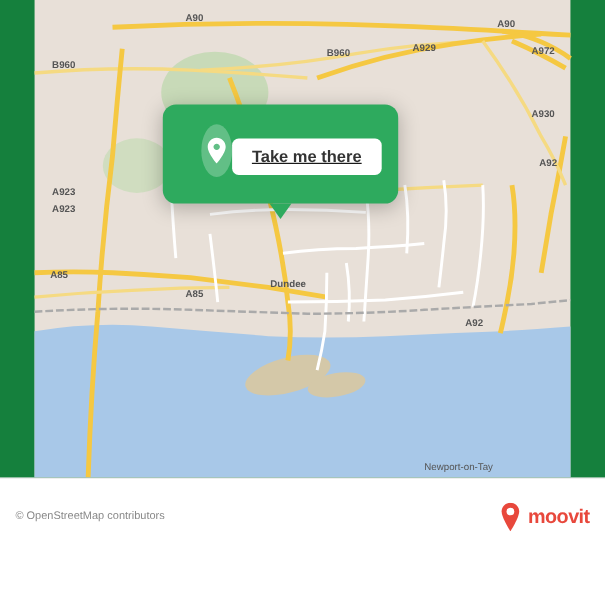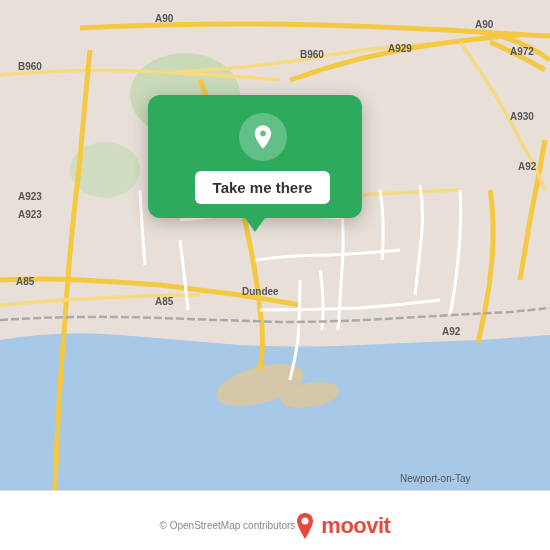--- a/index.html
+++ b/index.html
@@ -6,21 +6,21 @@
     body {
       width: 550px;
       height: 550px;
       overflow: hidden;
       font-family: Arial, sans-serif;
       position: relative;
     }
 
     #map-container {
       width: 550px;
-      height: 490px;
+      height: 434px;
       position: relative;
       overflow: hidden;
       background-color: #15803d;
     }
 
     
     #map-svg {
       position: absolute;
       top: 0; left: 0;
       width: 100%; height: 100%;
@@ -28,25 +28,26 @@
 
     
     #popup-card {
       position: absolute;
       top: 95px;
       left: 148px;
       width: 214px;
       background-color: #2eaa5e;
       border-radius: 12px;
       display: flex;
-      flex-direction: column;
+      flex-direction: row;
       align-items: center;
       padding: 18px 20px 14px 35px;
       box-shadow: 0 4px 18px rgba(0,0,0,0.25);
       z-index: 10;
+      text-decoration: underline;
     }
 
     #popup-card::after {
       content: '';
       position: absolute;
       bottom: -14px;
       left: 50%;
       transform: translateX(-50%);
       border-left: 10px solid transparent;
       border-right: 10px solid transparent;
@@ -76,21 +77,21 @@
       white-space: nowrap;
     }
 
     #bottom-bar {
       width: 550px;
       height: 70px;
       background: white;
       border-top: 1px solid #ddd;
       display: flex;
       align-items: center;
-      justify-content: center;
+      justify-content: space-between;
       padding: 0 14px;
     }
 
     #bottom-left {
       display: flex;
       flex-direction: column;
       gap: 2px;
     }
 
     #attribution {
@@ -109,21 +110,21 @@
       align-items: center;
       gap: 6px;
     }
 
     #moovit-pin {
       width: 20px;
       height: 26px;
     }
 
     #moovit-name {
-      font-size: 22px;
+      font-size: 18px;
       font-weight: 700;
       color: #e8483c;
       letter-spacing: -0.5px;
     }
 
     
     .road-major { stroke: #f5c842; stroke-width: 5; fill: none; }
     .road-minor { stroke: #ffffff; stroke-width: 3; fill: none; }
     .road-medium { stroke: #f5da82; stroke-width: 3.5; fill: none; }
     .road-label { font-size: 10px; fill: #555; font-family: Arial, sans-serif; }

